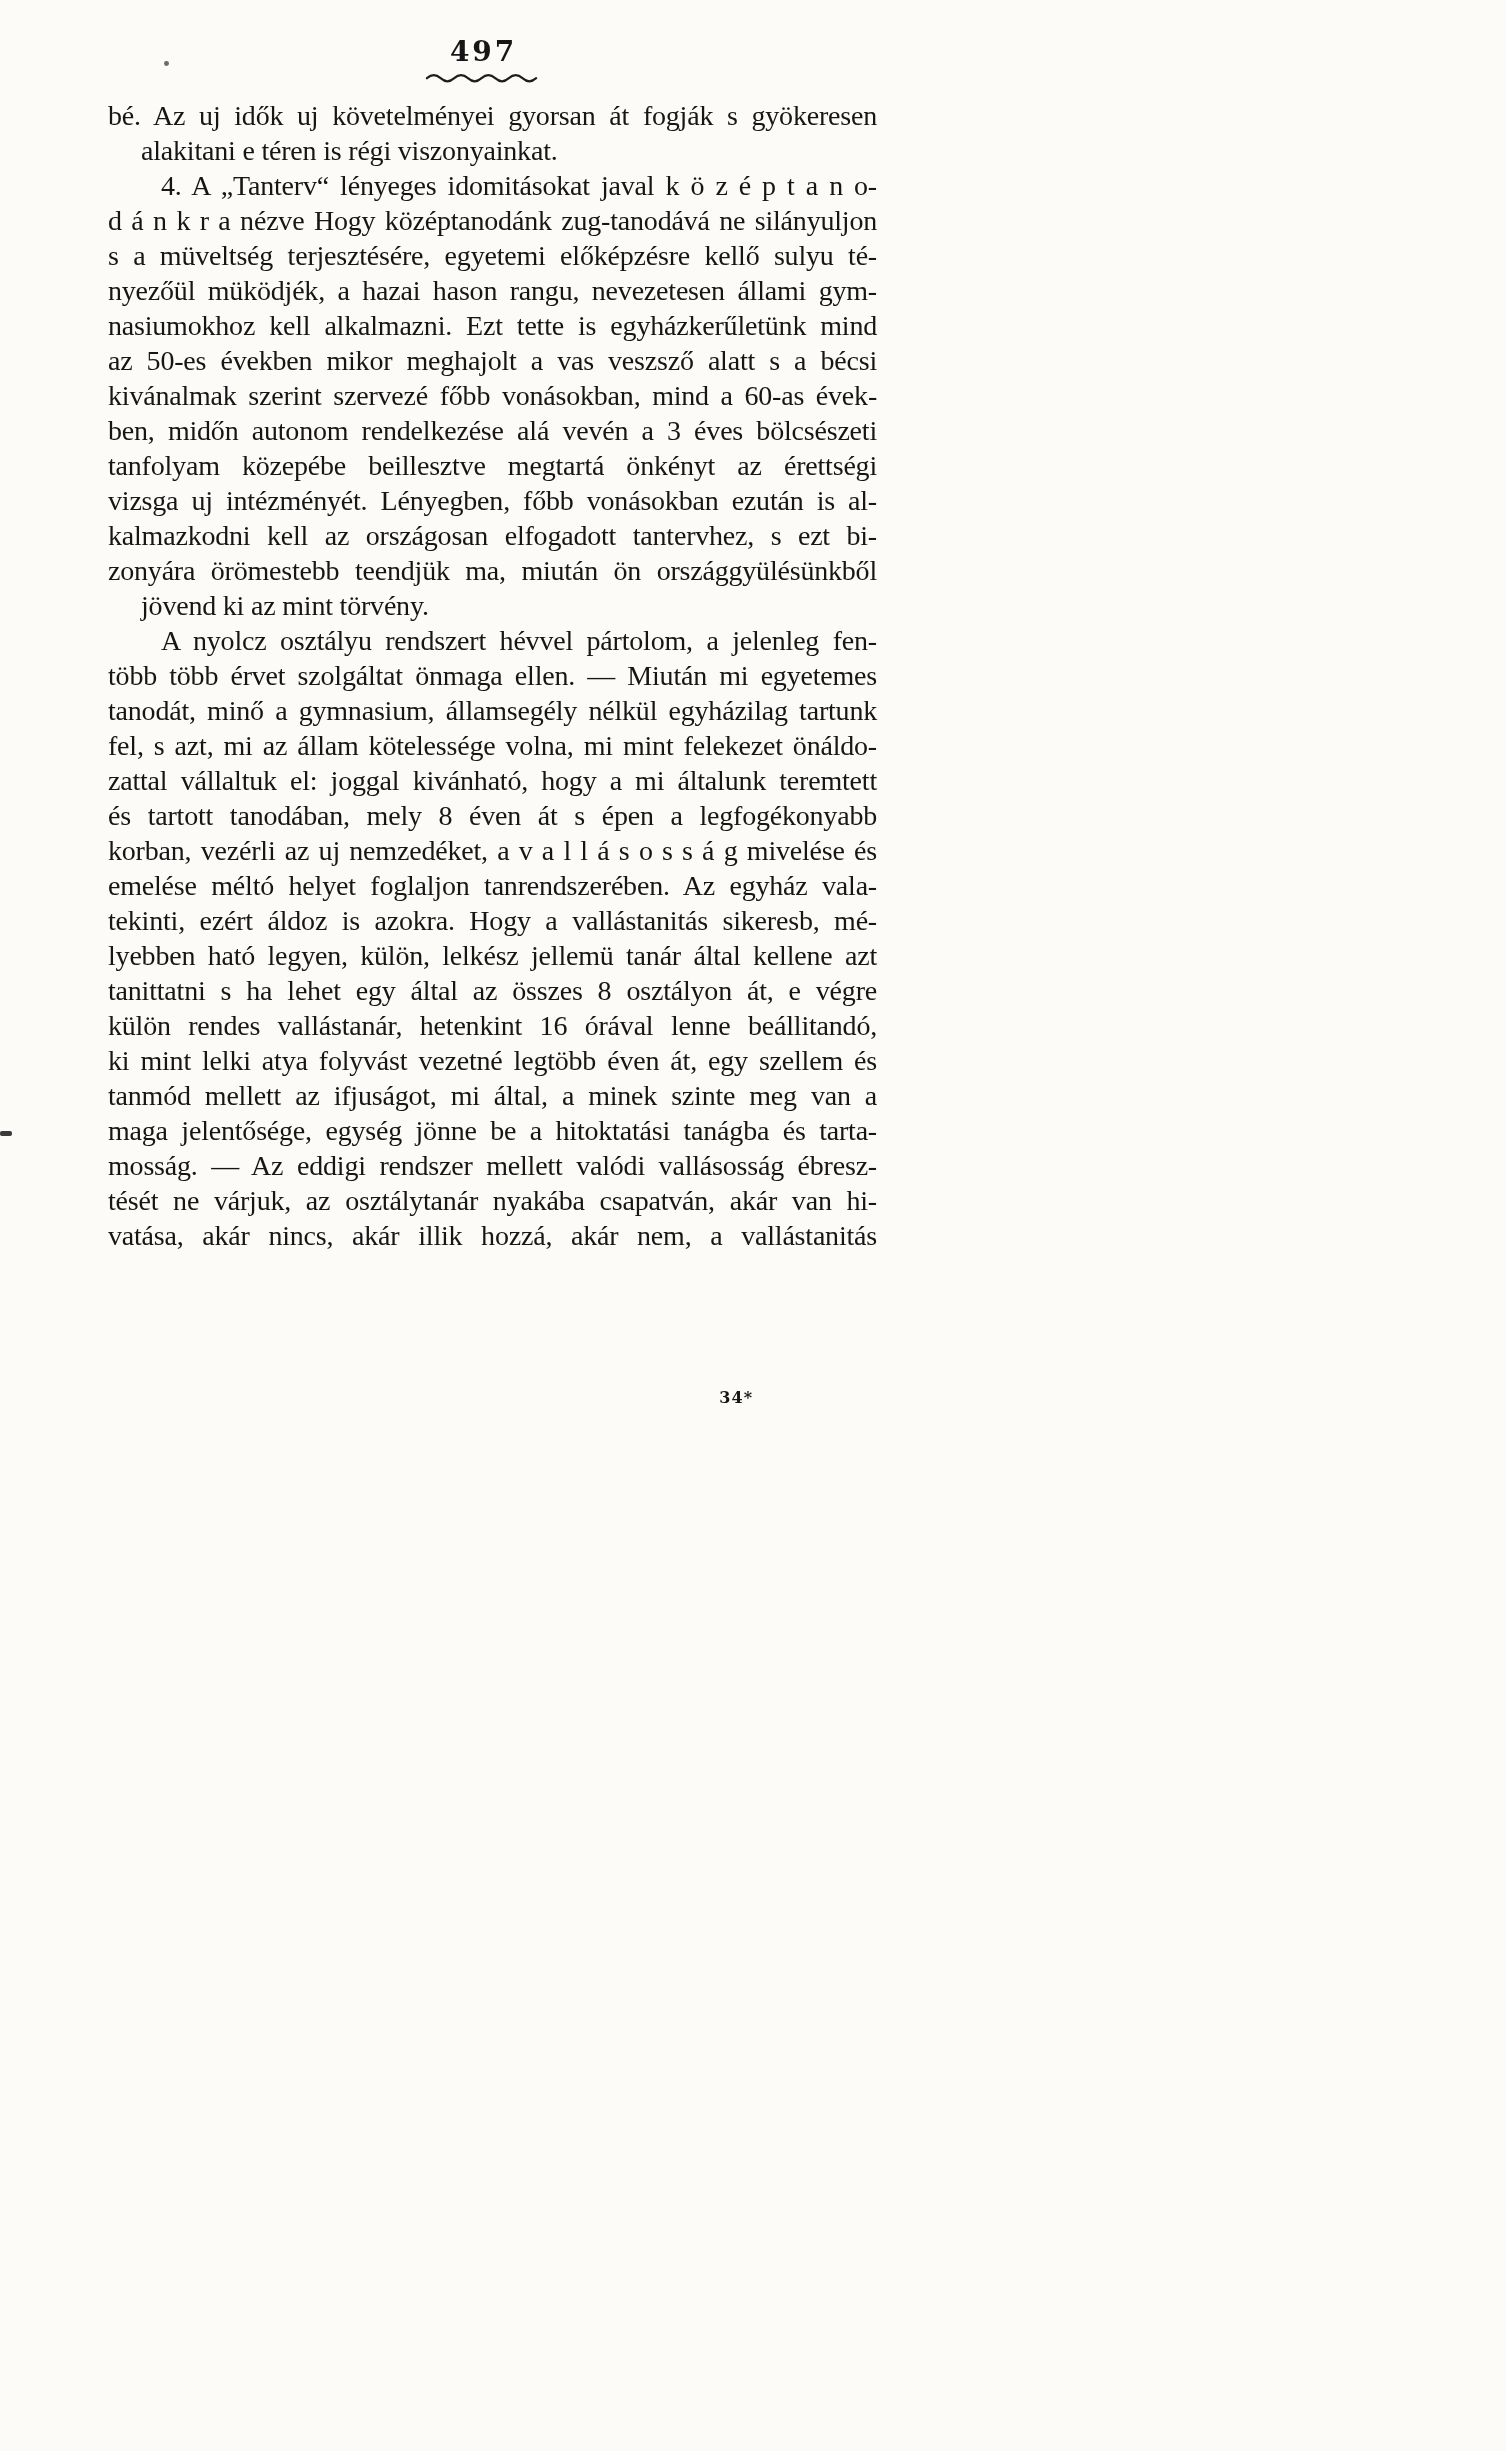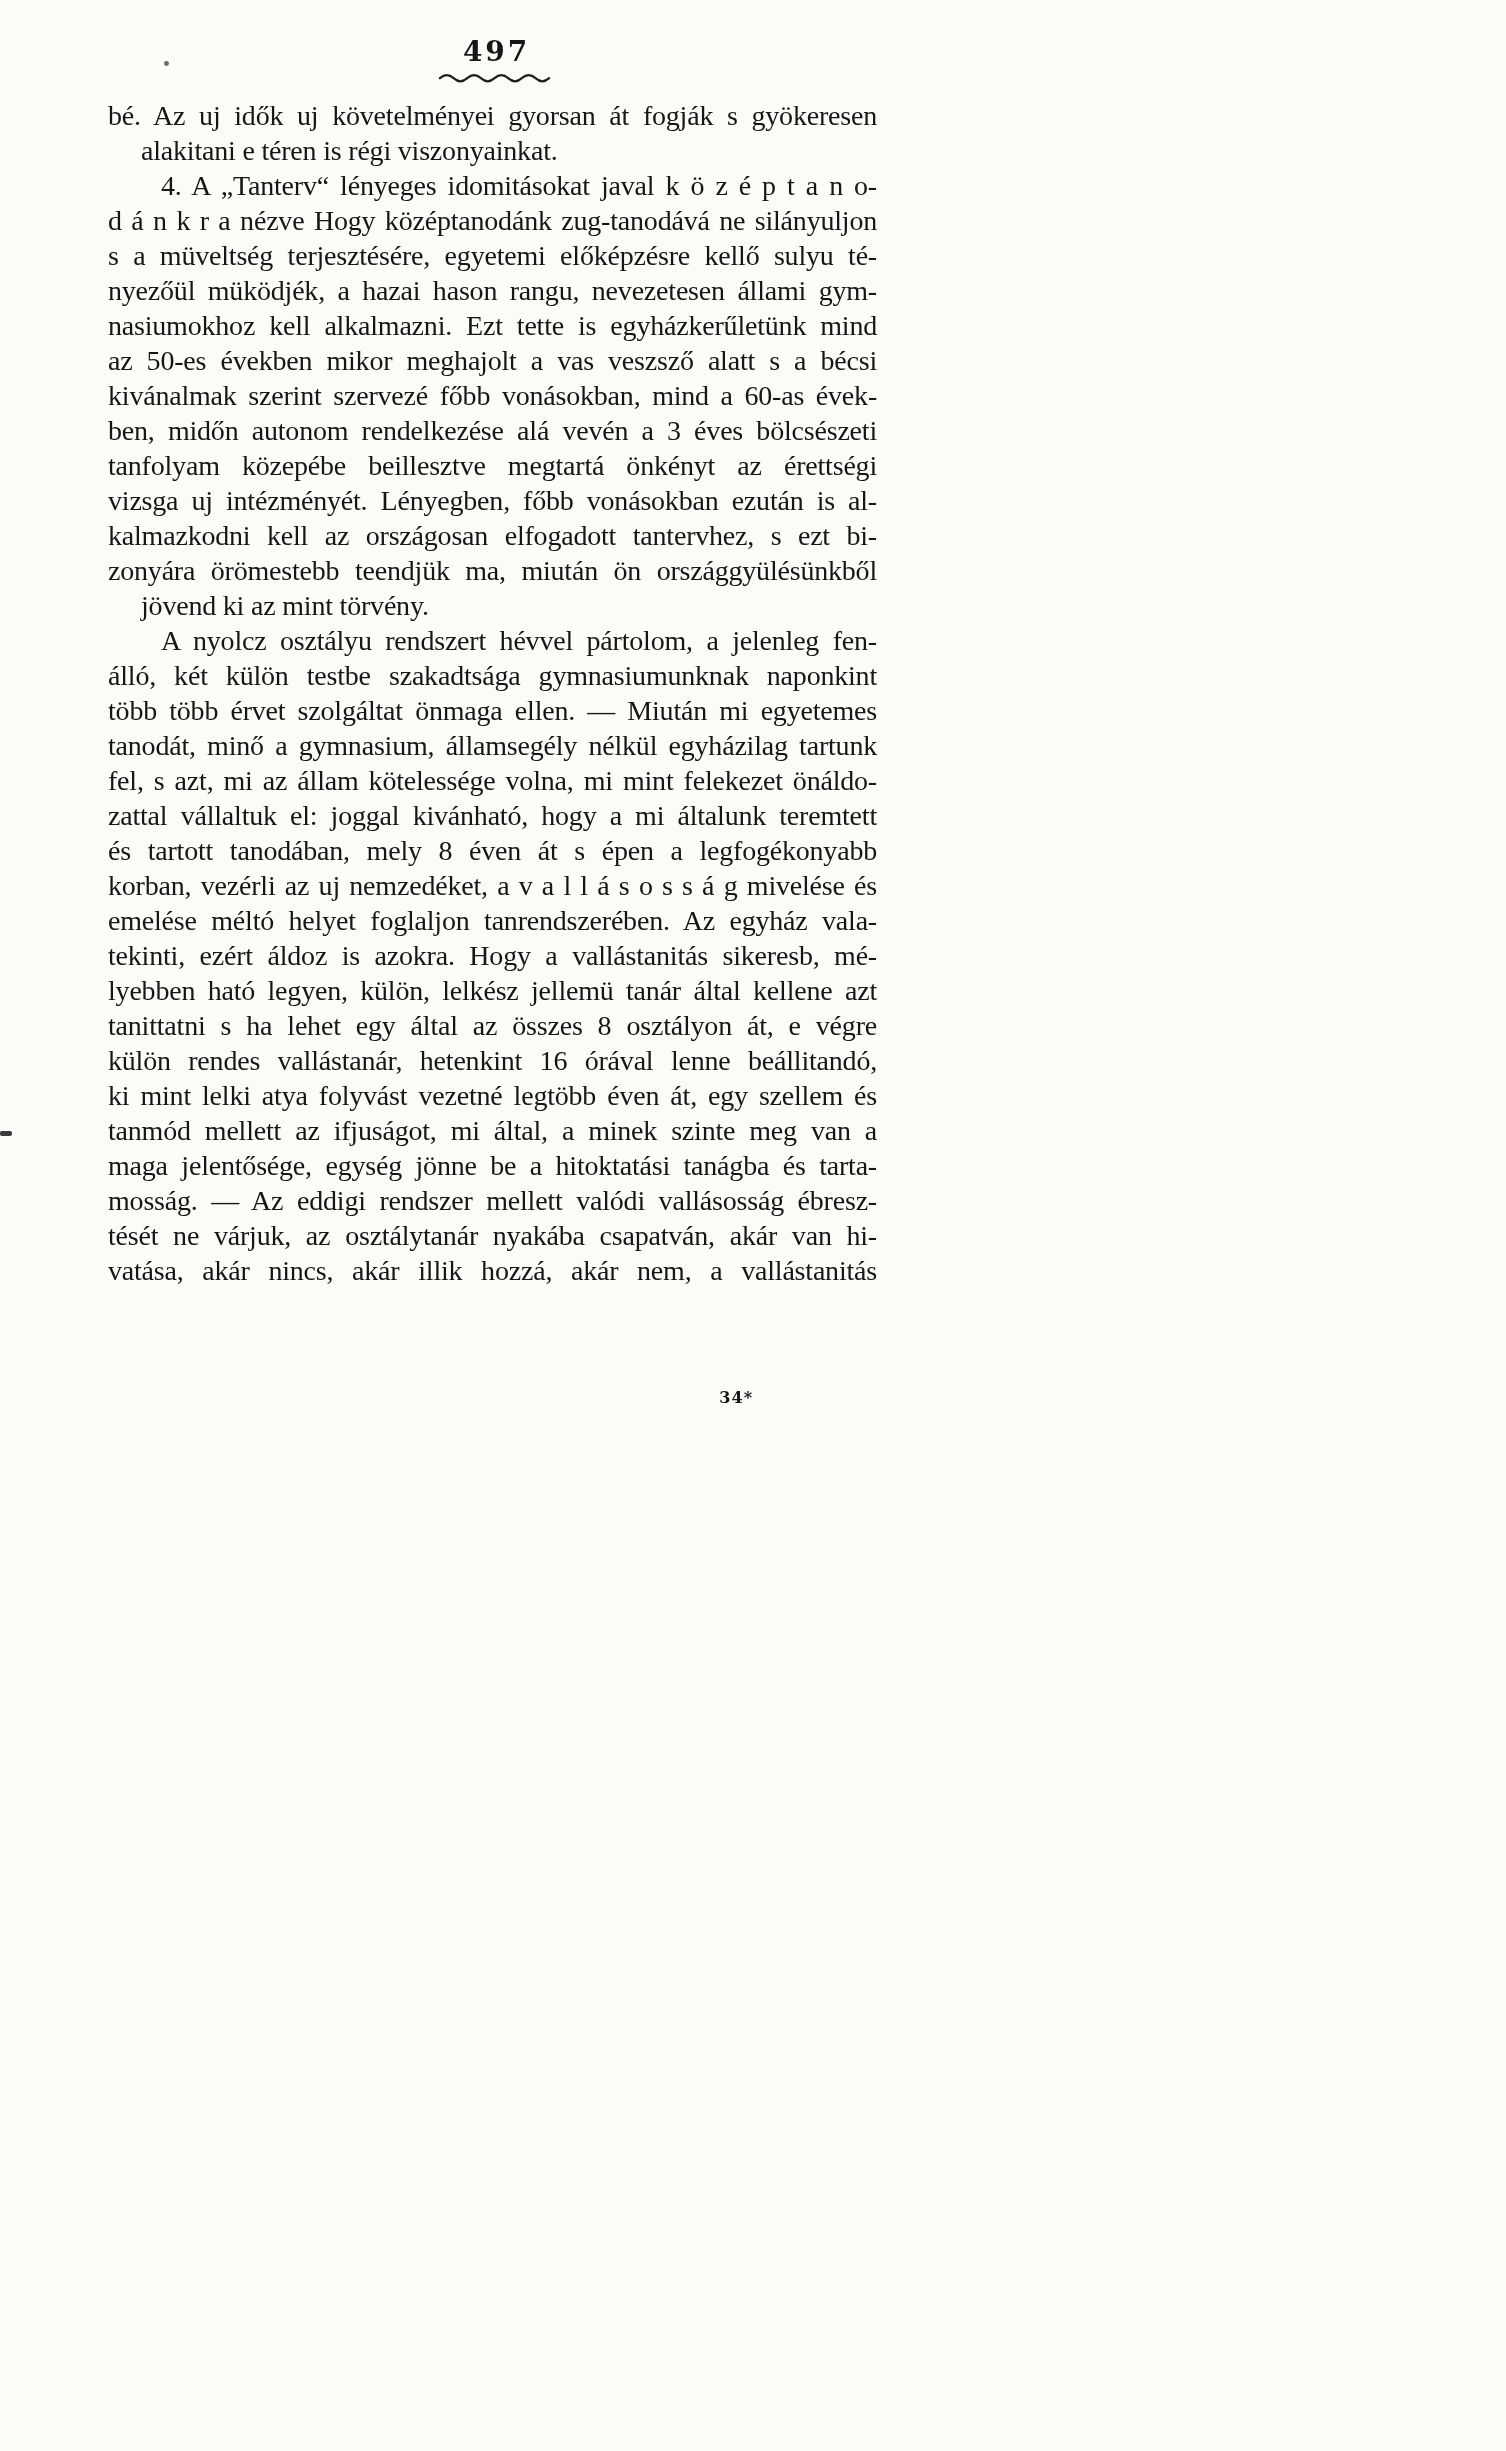--- a/index.html
+++ b/index.html
@@ -12,21 +12,21 @@
     width: 1506px;
     height: 2452px;
     background: #fcfbf8;
     font-family: "DejaVu Serif", "Liberation Serif", serif;
     color: #161616;
     overflow: hidden;
   }
   .page-header {
     position: absolute;
     top: 36px;
-    left: 112px;
+    left: 99px;
     width: 769px;
     text-align: center;
   }
   .page-number {
     font-size: 28px;
     font-weight: bold;
     letter-spacing: 2.9px;
     line-height: 32.5px;
   }
   .squiggle {
@@ -116,21 +116,20 @@
         <div class="line">kivánalmak szerint szervezé főbb vonásokban, mind a 60-as évek-</div>
         <div class="line">ben, midőn autonom rendelkezése alá vevén a 3 éves bölcsészeti</div>
         <div class="line">tanfolyam közepébe beillesztve megtartá önkényt az érettségi</div>
         <div class="line">vizsga uj intézményét. Lényegben, főbb vonásokban ezután is al-</div>
         <div class="line">kalmazkodni kell az országosan elfogadott tantervhez, s ezt bi-</div>
         <div class="line">zonyára örömestebb teendjük ma, miután ön országgyülésünkből</div>
         <div class="line para-end">jövend ki az mint törvény.</div>
       </div>
       <div class="paragraph">
         <div class="line indent">A nyolcz osztályu rendszert hévvel pártolom, a jelenleg fen-</div>
-        <div class="line">álló, két külön testbe szakadtsága gymnasiumunknak naponkint</div>
         <div class="line">több több érvet szolgáltat önmaga ellen. — Miután mi egyetemes</div>
         <div class="line">tanodát, minő a gymnasium, államsegély nélkül egyházilag tartunk</div>
         <div class="line">fel, s azt, mi az állam kötelessége volna, mi mint felekezet önáldo-</div>
         <div class="line">zattal vállaltuk el: joggal kivánható, hogy a mi általunk teremtett</div>
         <div class="line">és tartott tanodában, mely 8 éven át s épen a legfogékonyabb</div>
         <div class="line">korban, vezérli az uj nemzedéket, a v a l l á s o s s á g mivelése és</div>
         <div class="line">emelése méltó helyet foglaljon tanrendszerében. Az egyház vala-</div>
         <div class="line">tekinti, ezért áldoz is azokra. Hogy a vallástanitás sikeresb, mé-</div>
         <div class="line">lyebben ható legyen, külön, lelkész jellemü tanár által kellene azt</div>
         <div class="line">tanittatni s ha lehet egy által az összes 8 osztályon át, e végre</div>

